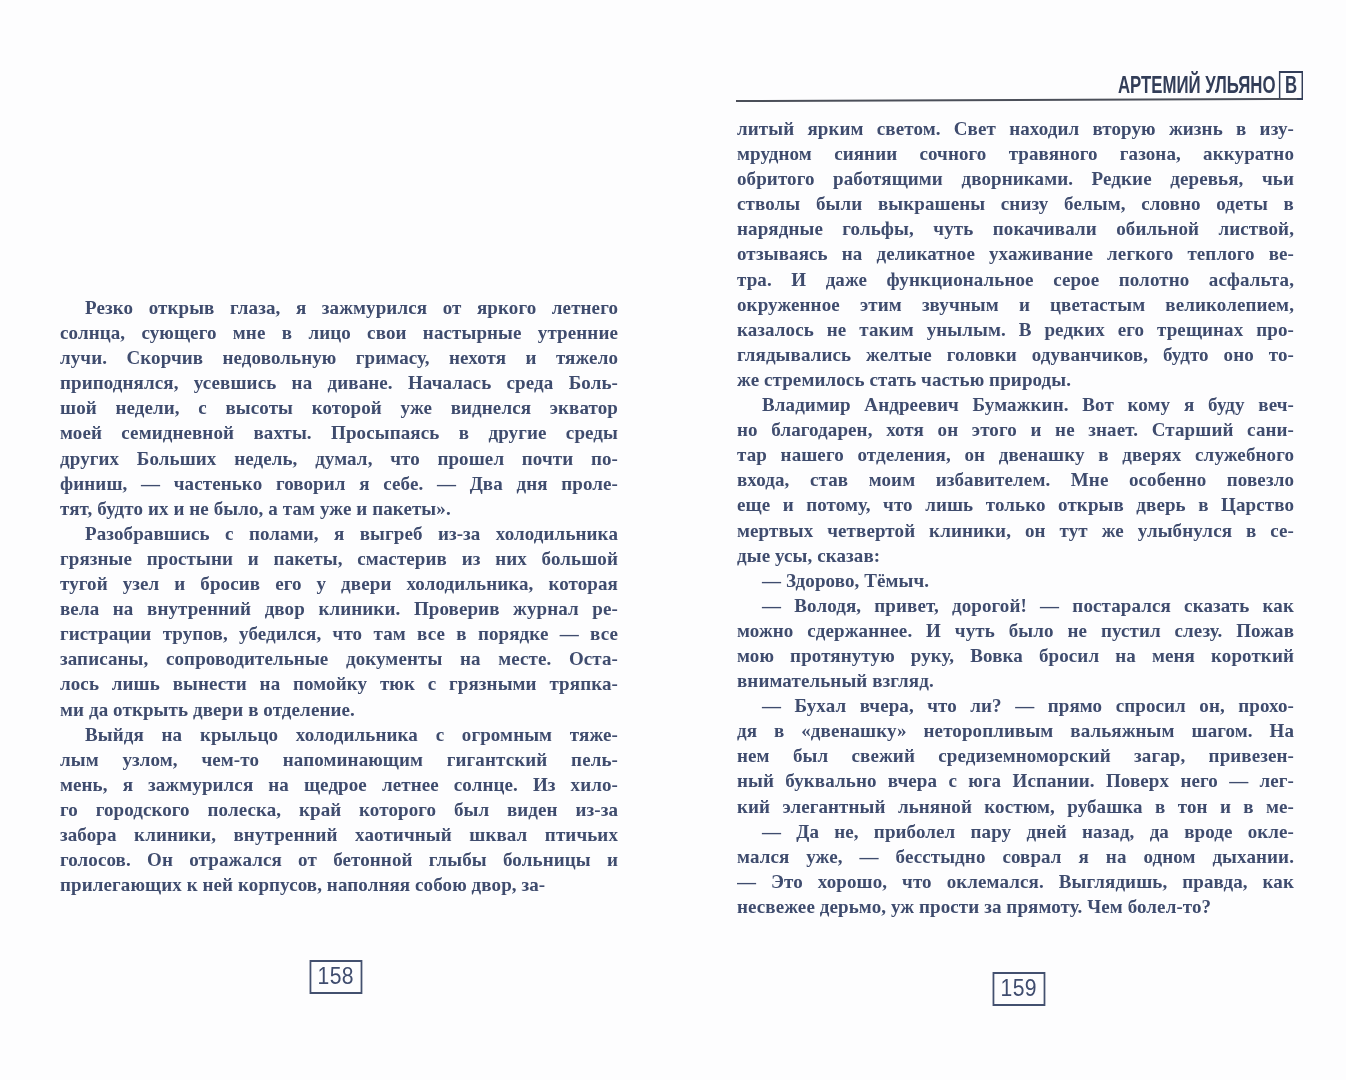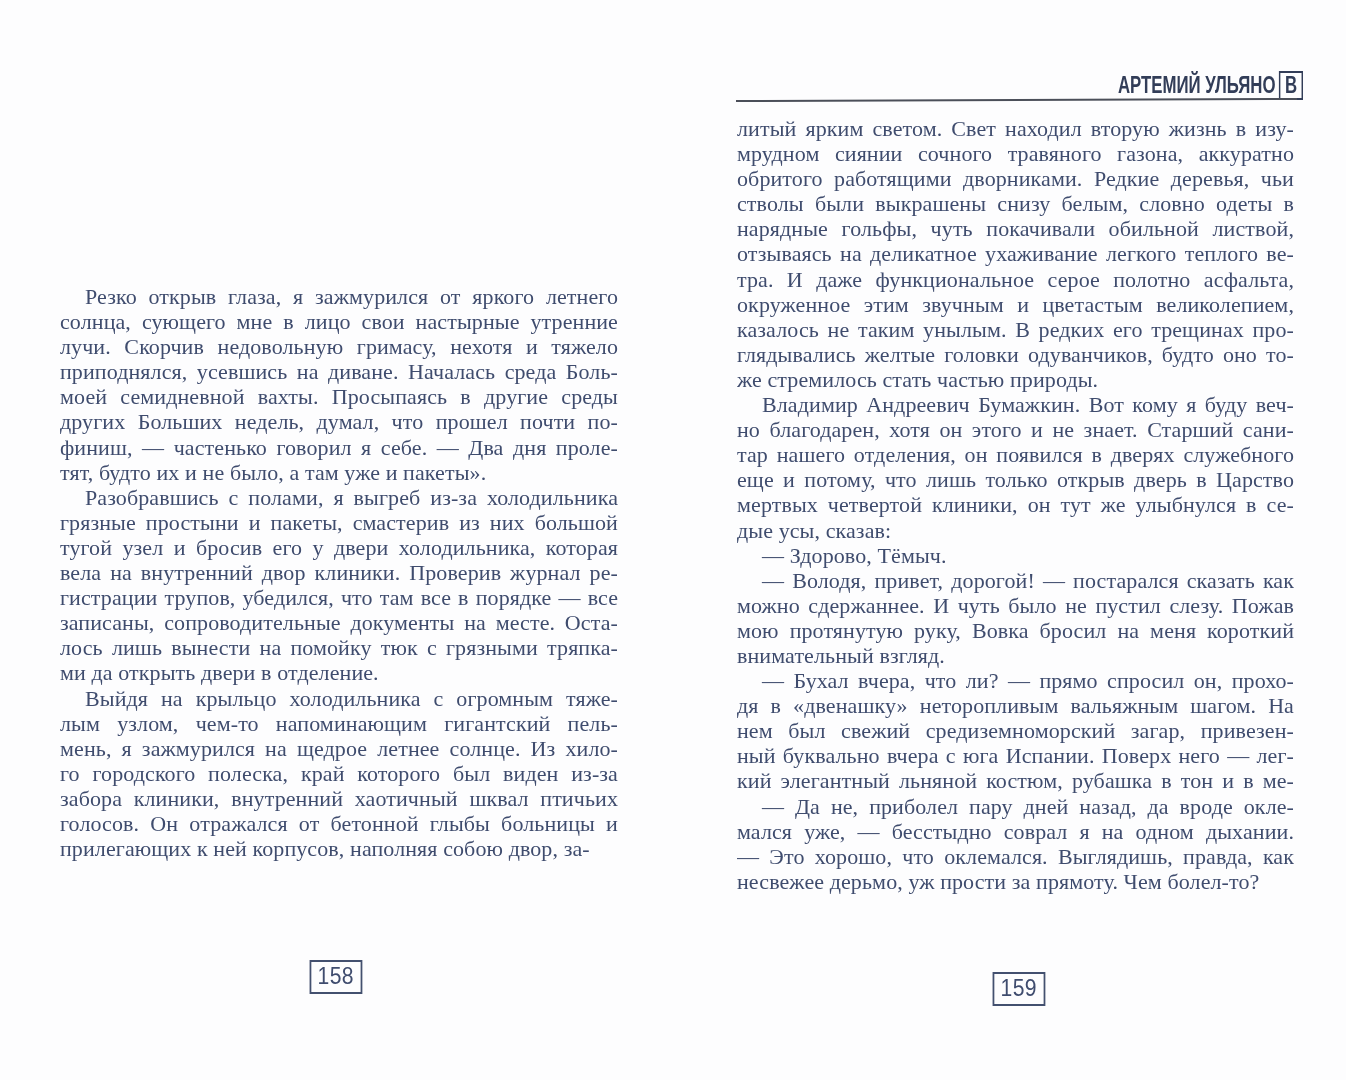--- a/index.html
+++ b/index.html
@@ -12,28 +12,28 @@
   html,body{margin:0;padding:0;}
   body{
     width:1346px;height:1080px;position:relative;overflow:hidden;
     background:var(--paper);
     font-family:"Liberation Serif", serif;
     color:var(--ink);
   }
   .text-col{position:absolute;}
   .paragraph{margin:0;padding:0;}
   .line{
-    height:25.1px;line-height:25.1px;font-size:22px;
+    height:25.1px;line-height:25.1px;font-size:19px;
     text-align:justify;text-align-last:justify;
-    overflow:hidden;letter-spacing:0.1px;
+    overflow:hidden;letter-spacing:0.1px;font-weight:bold;
   }
   .line.para-end{text-align-last:left;}
   .line.indent{text-indent:25px;}
 
-  #left-col{left:60px;top:284px;width:558px;}
+  #left-col{left:60px;top:295px;width:558px;}
   #right-col{left:737px;top:116px;width:557px;}
 
   .running-head{
     position:absolute;left:737px;top:70px;width:566px;height:30px;
     display:flex;justify-content:flex-end;align-items:center;gap:5px;
     font-family:"Liberation Sans", sans-serif;
     font-weight:700;font-size:23px;color:var(--head-ink);
     transform:scaleX(0.73);transform-origin:100% 50%;
     white-space:nowrap;
   }
@@ -65,20 +65,21 @@
     <span class="boxed-letter">В</span>
 </div>
 <div class="head-rule"></div>
 
 <div id="left-col" class="text-col">
     <div class="paragraph">
       <div class="line indent">Резко открыв глаза, я зажмурился от яркого летнего</div>
       <div class="line">солнца, сующего мне в лицо свои настырные утренние</div>
       <div class="line">лучи. Скорчив недовольную гримасу, нехотя и тяжело</div>
       <div class="line">приподнялся, усевшись на диване. Началась среда Боль-</div>
+      <div class="line">шой недели, с высоты которой уже виднелся экватор</div>
       <div class="line">моей семидневной вахты. Просыпаясь в другие среды</div>
       <div class="line">других Больших недель, думал, что прошел почти по-</div>
       <div class="line">финиш, — частенько говорил я себе. — Два дня проле-</div>
       <div class="line para-end">тят, будто их и не было, а там уже и пакеты».</div>
     </div>
     <div class="paragraph">
       <div class="line indent">Разобравшись с полами, я выгреб из-за холодильника</div>
       <div class="line">грязные простыни и пакеты, смастерив из них большой</div>
       <div class="line">тугой узел и бросив его у двери холодильника, которая</div>
       <div class="line">вела на внутренний двор клиники. Проверив журнал ре-</div>
@@ -107,21 +108,22 @@
       <div class="line">отзываясь на деликатное ухаживание легкого теплого ве-</div>
       <div class="line">тра. И даже функциональное серое полотно асфальта,</div>
       <div class="line">окруженное этим звучным и цветастым великолепием,</div>
       <div class="line">казалось не таким унылым. В редких его трещинах про-</div>
       <div class="line">глядывались желтые головки одуванчиков, будто оно то-</div>
       <div class="line para-end">же стремилось стать частью природы.</div>
     </div>
     <div class="paragraph">
       <div class="line indent">Владимир Андреевич Бумажкин. Вот кому я буду веч-</div>
       <div class="line">но благодарен, хотя он этого и не знает. Старший сани-</div>
-      <div class="line">тар нашего отделения, он появился в дверях служебного</div>
+      <div class="line">тар нашего отделения, он двенашку в дверях служебного</div>
+      <div class="line">входа, став моим избавителем. Мне особенно повезло</div>
       <div class="line">еще и потому, что лишь только открыв дверь в Царство</div>
       <div class="line">мертвых четвертой клиники, он тут же улыбнулся в се-</div>
       <div class="line para-end">дые усы, сказав:</div>
     </div>
     <div class="paragraph">
       <div class="line para-end indent">— Здорово, Тёмыч.</div>
     </div>
     <div class="paragraph">
       <div class="line indent">— Володя, привет, дорогой! — постарался сказать как</div>
       <div class="line">можно сдержаннее. И чуть было не пустил слезу. Пожав</div>

